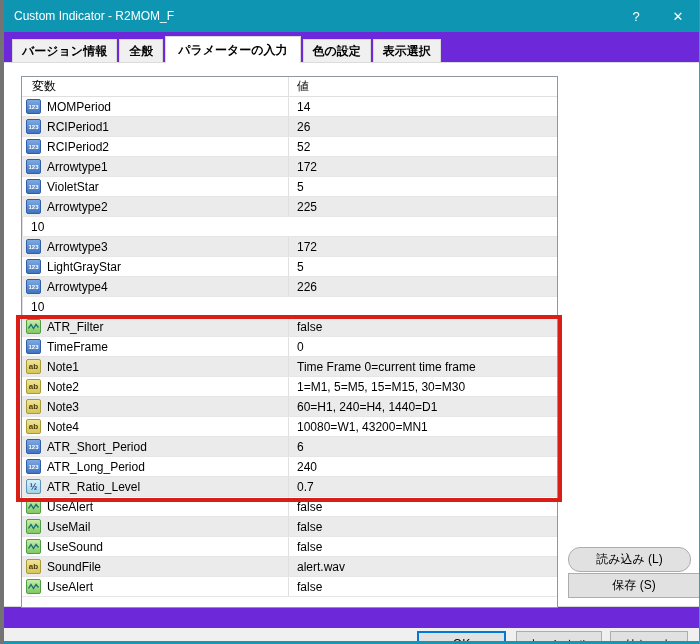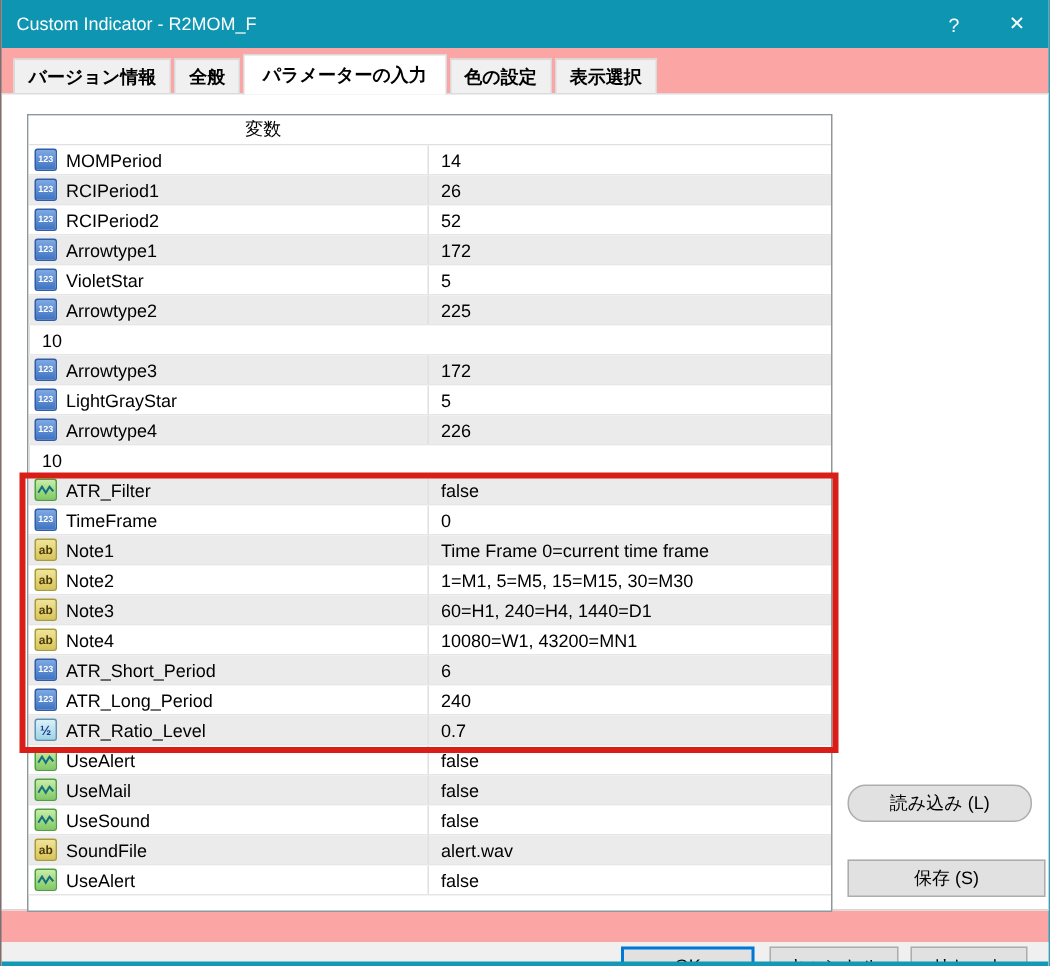--- a/index.html
+++ b/index.html
@@ -1,18 +1,18 @@
 <!DOCTYPE html>
 <html><head>
 <meta charset="utf-8">
 <style>
   html,body{margin:0;padding:0;}
   body{font-family:"Liberation Sans","DejaVu Sans",sans-serif;-webkit-font-smoothing:antialiased;}
-  .window{position:relative;width:700px;height:644px;background:#fca5a5;overflow:hidden;
-          box-sizing:border-box;border-left:1px solid #737373;border-right:1px solid #2aa3bc;}
+  .window{position:relative;width:700px;height:644px;background:#6d28d9;overflow:hidden;
+          box-sizing:border-box;border-left:4px solid #737373;border-right:1px solid #2aa3bc;}
   
   .titlebar{position:absolute;top:0;left:0;width:100%;height:32px;background:#0e95b1;
             display:flex;align-items:center;color:#fff;font-size:12px;}
   .title-text{flex:1;padding-left:10px;white-space:nowrap;}
   .cap-btn{width:42px;height:32px;display:flex;align-items:center;justify-content:center;
            font-size:13px;cursor:default;}
   
   .tabstrip{position:absolute;top:32px;left:0;width:100%;height:30px;font-weight:bold;}
   .tabs{position:absolute;bottom:0;left:8px;display:flex;align-items:flex-end;}
   .tab{background:#f0f0f0;border:1px solid #d9d9d9;border-bottom:none;height:22px;
@@ -21,21 +21,21 @@
               z-index:3;margin-bottom:-1px;}
   
   .pane{position:absolute;top:62px;left:0;width:700px;height:545px;background:#fff;
         border-top:1px solid #dcdcdc;border-bottom:1px solid #d7d7d7;box-sizing:border-box;}
   
   .ptable{position:absolute;left:17px;top:13px;width:537px;height:532px;background:#fff;
           border:1px solid #8e989c;box-sizing:border-box;overflow:hidden;font-size:12px;}
   .prow{display:flex;height:20px;box-sizing:border-box;border-bottom:1px solid #e6e6e6;
         align-items:center;background:#fff;}
   .prow.gray{background:#ebebeb;}
-  .prow.header{border-bottom:1px solid #e0e0e0;background:#fff;flex-direction:column;}
+  .prow.header{border-bottom:1px solid #e0e0e0;background:#fff;}
   .cell-name{width:266px;display:flex;align-items:center;box-sizing:border-box;height:100%;}
   .cell-val{flex:1;border-left:1px solid #e0e0e0;padding-left:8px;box-sizing:border-box;
             height:100%;display:flex;align-items:center;white-space:nowrap;overflow:hidden;}
   .header .cell-name{padding-left:10px;}
   .hlabel{color:#000;}
   .picon{width:15px;height:15px;margin-left:4px;margin-right:6px;border-radius:2px;
          display:flex;align-items:center;justify-content:center;flex:0 0 15px;
          box-sizing:border-box;font-weight:bold;}
   .picon.int{background:linear-gradient(#7fa9e2,#3f74c4);border:1px solid #2f5da8;
              color:#fff;font-size:6px;letter-spacing:0;}
@@ -44,21 +44,21 @@
   .picon.dbl{background:linear-gradient(#d9f1f8,#9fd4e6);border:1px solid #5e93b5;
              color:#1a3e8c;font-size:9px;}
   .picon.bool{background:linear-gradient(#c9eda9,#7fc963);border:1px solid #4f9e3f;}
   
   .redbox{position:absolute;left:12px;top:315px;width:546px;height:187px;
           border:4px solid #d91e18;box-sizing:border-box;z-index:5;pointer-events:none;}
   
   .btn{position:absolute;background:#e1e1e1;border:1px solid #adadad;font-size:12px;
        color:#000;display:flex;align-items:center;justify-content:center;box-sizing:border-box;
        font-family:"Liberation Sans","DejaVu Sans",sans-serif;}
-  .btn-load{left:564px;top:460px;width:123px;height:25px;border-radius:12px;}
+  .btn-load{left:564px;top:484px;width:123px;height:25px;border-radius:12px;}
   .btn-save{left:564px;top:510px;width:132px;height:25px;}
   .footer{position:absolute;top:607px;left:0;width:700px;height:34px;background:#f0f0f0;margin-top:21px;}
   .btn-ok{left:413px;top:3px;width:89px;height:26px;border:2px solid #0078d7;}
   .btn-cancel{left:512px;top:3px;width:86px;height:26px;}
   .btn-reset{left:606px;top:3px;width:78px;height:26px;}
   
   .grip{position:absolute;right:3px;top:21px;width:10px;height:10px;}
   .grip i{position:absolute;width:2px;height:2px;background:#a0a0a0;}
   
   .accent-bottom{position:absolute;bottom:0;left:0;width:100%;height:3px;background:#1598b4;}

